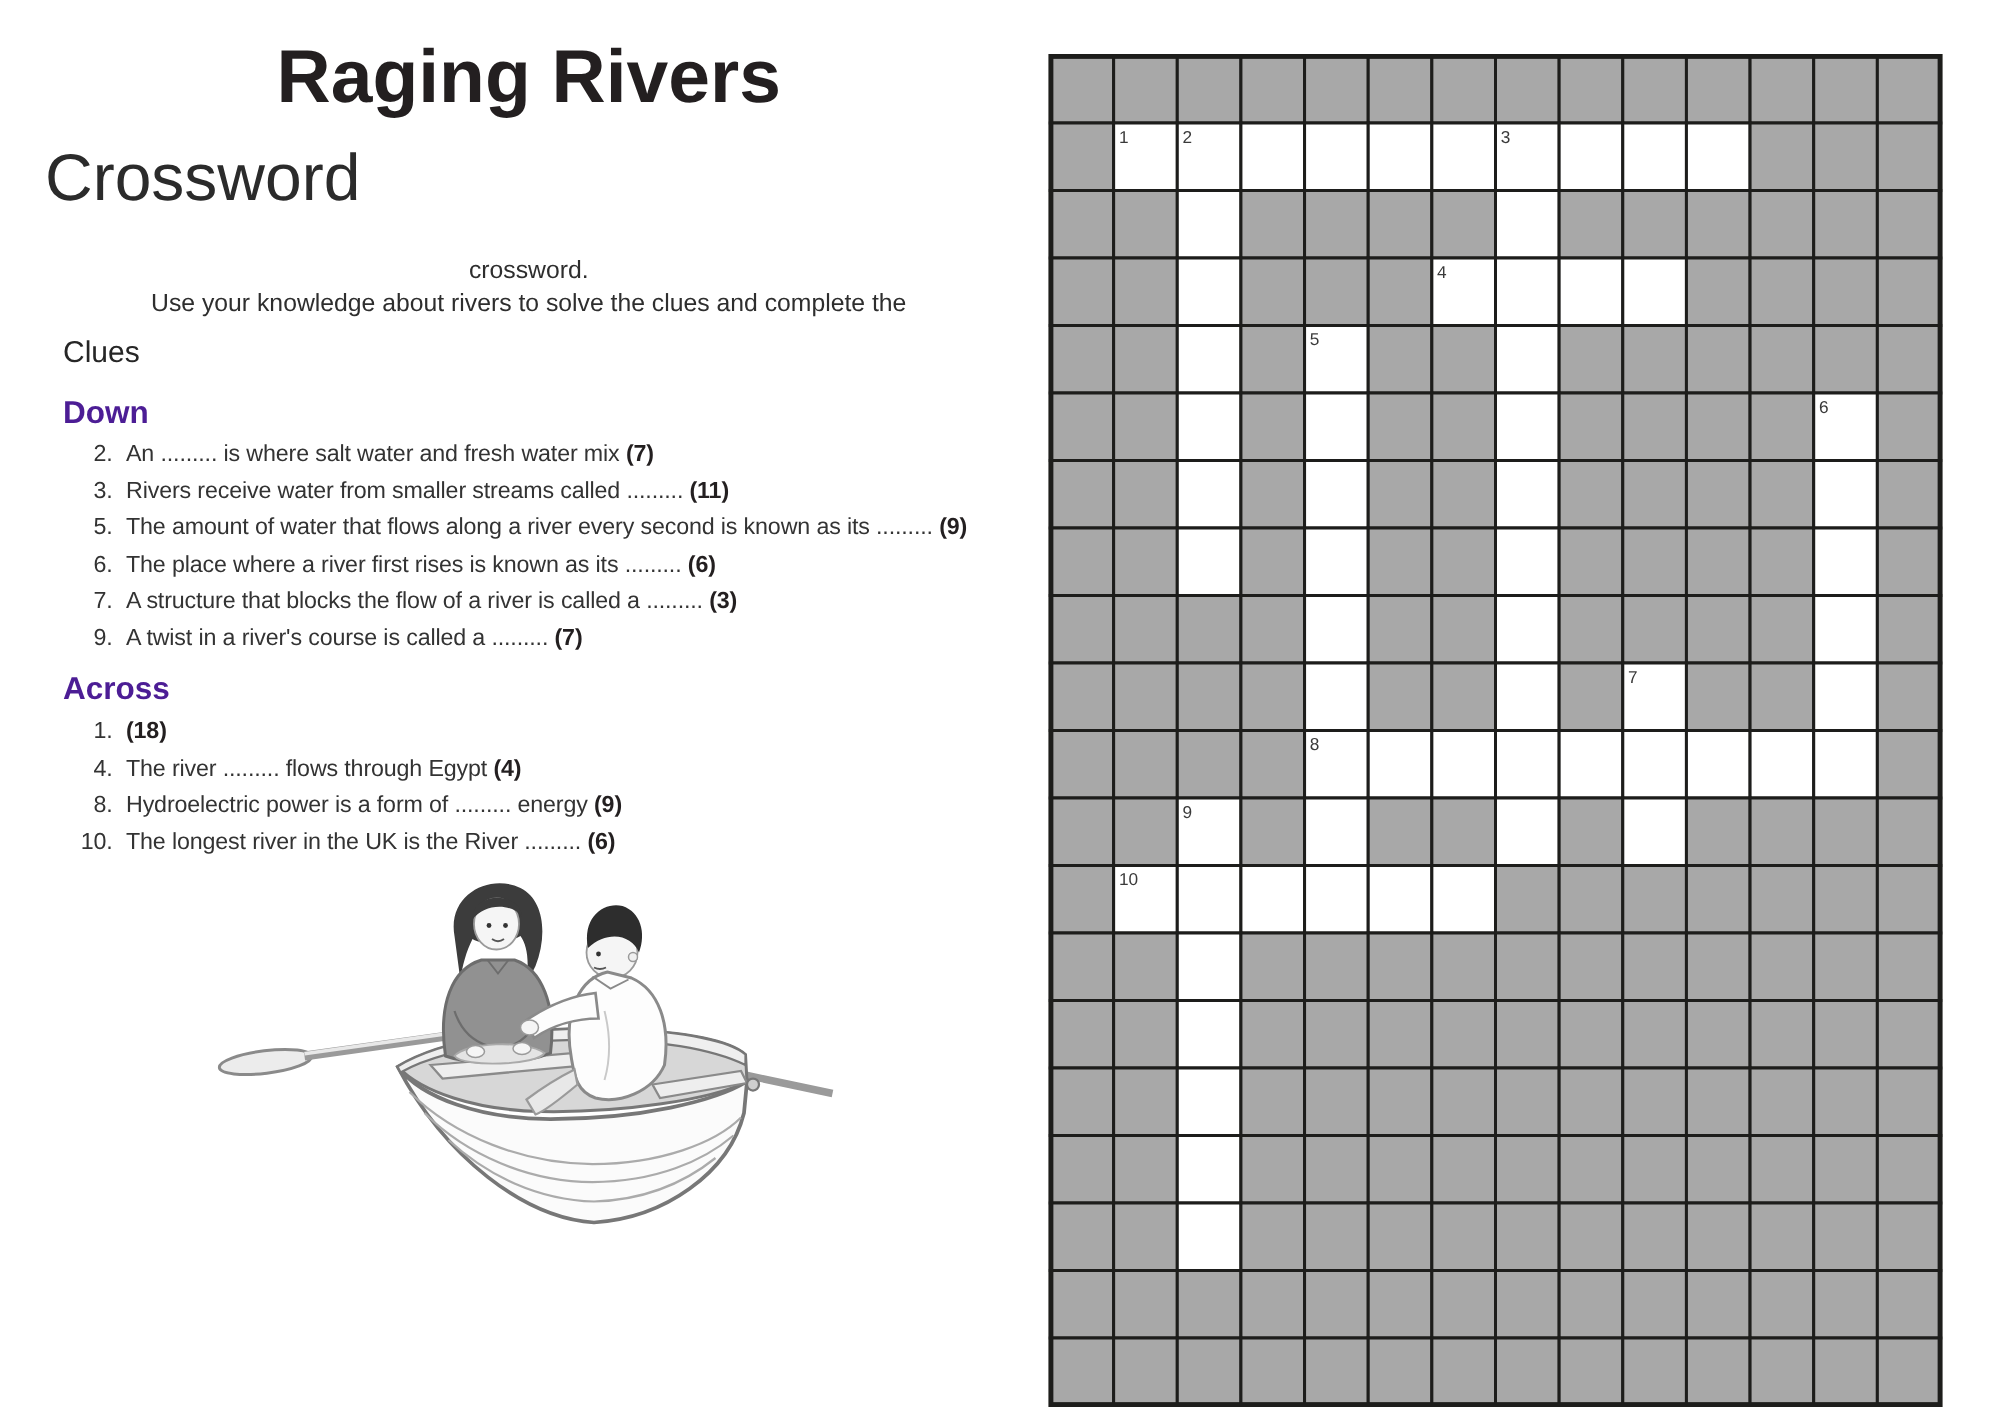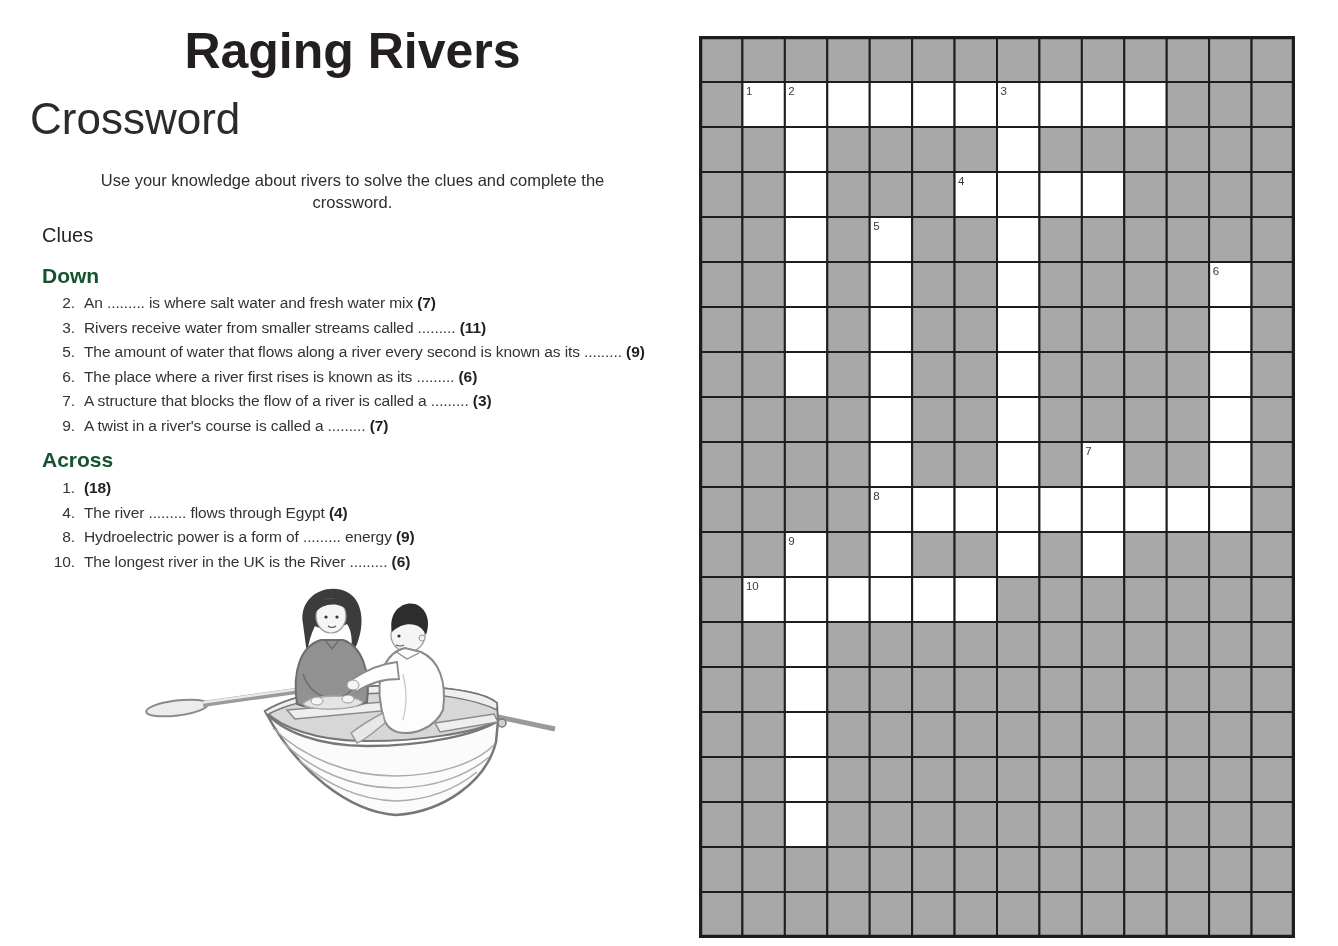--- a/index.html
+++ b/index.html
@@ -29,21 +29,21 @@
     position:absolute; left:30px; top:169px; width:645px;
     text-align:center; font-size:16.5px; line-height:22px; color:#2e2e2e;
   }
   .instructions div { white-space:nowrap; }
   .clues-heading {
     position:absolute; left:42px; top:224px;
     font-size:20px; font-weight:400; color:#262626;
   }
   .subsection-heading {
     position:absolute; left:42px;
-    font-size:21px; font-weight:700; color:#14532d;
+    font-size:21px; font-weight:700; color:#4c1d95;
   }
   #down-heading   { top:264px; }
   #across-heading { top:448px; }
   .clue-list { position:absolute; left:44px; width:650px; }
   #down-list   { top:294px; }
   #across-list { top:479px; }
   .clue {
     display:flex; align-items:baseline;
     height:24.5px; font-size:15.5px; letter-spacing:-0.1px;
     white-space:nowrap; color:#333333;
@@ -66,22 +66,22 @@
 </style>
 </head>
 <body>
 
 <div class="page">
 
   <h1 class="title-main">Raging Rivers</h1>
   <h2 class="title-sub">Crossword</h2>
 
   <div class="instructions">
+    <div>crossword.</div>
     <div>Use your knowledge about rivers to solve the clues and complete the</div>
-    <div>crossword.</div>
   </div>
 
   <h3 class="clues-heading">Clues</h3>
 
   <h4 class="subsection-heading" id="down-heading">Down</h4>
   <div class="clue-list" id="down-list">
       <div class="clue">
         <span class="clue-num">2.</span>
         <span class="clue-text">An ......... is where salt water and fresh water mix&nbsp;</span>
         <span class="clue-len">(7)</span>

